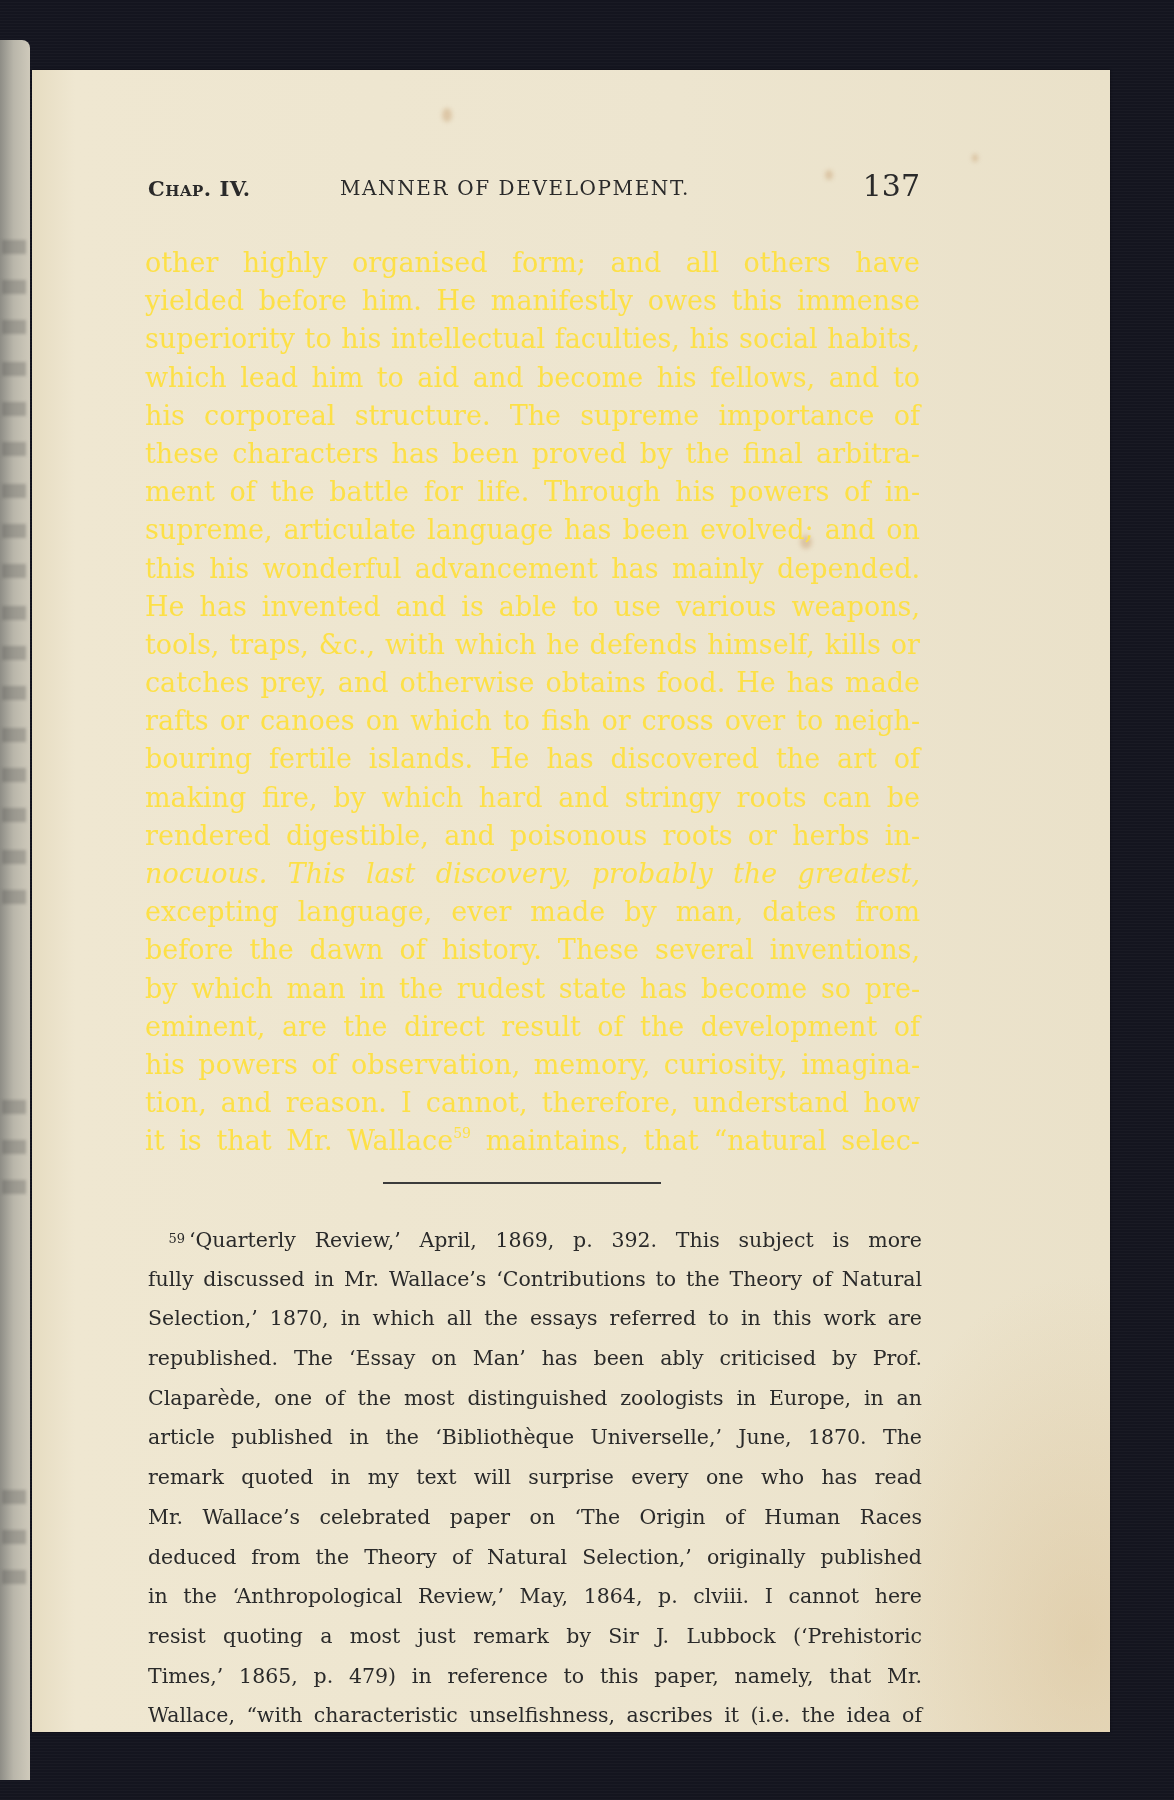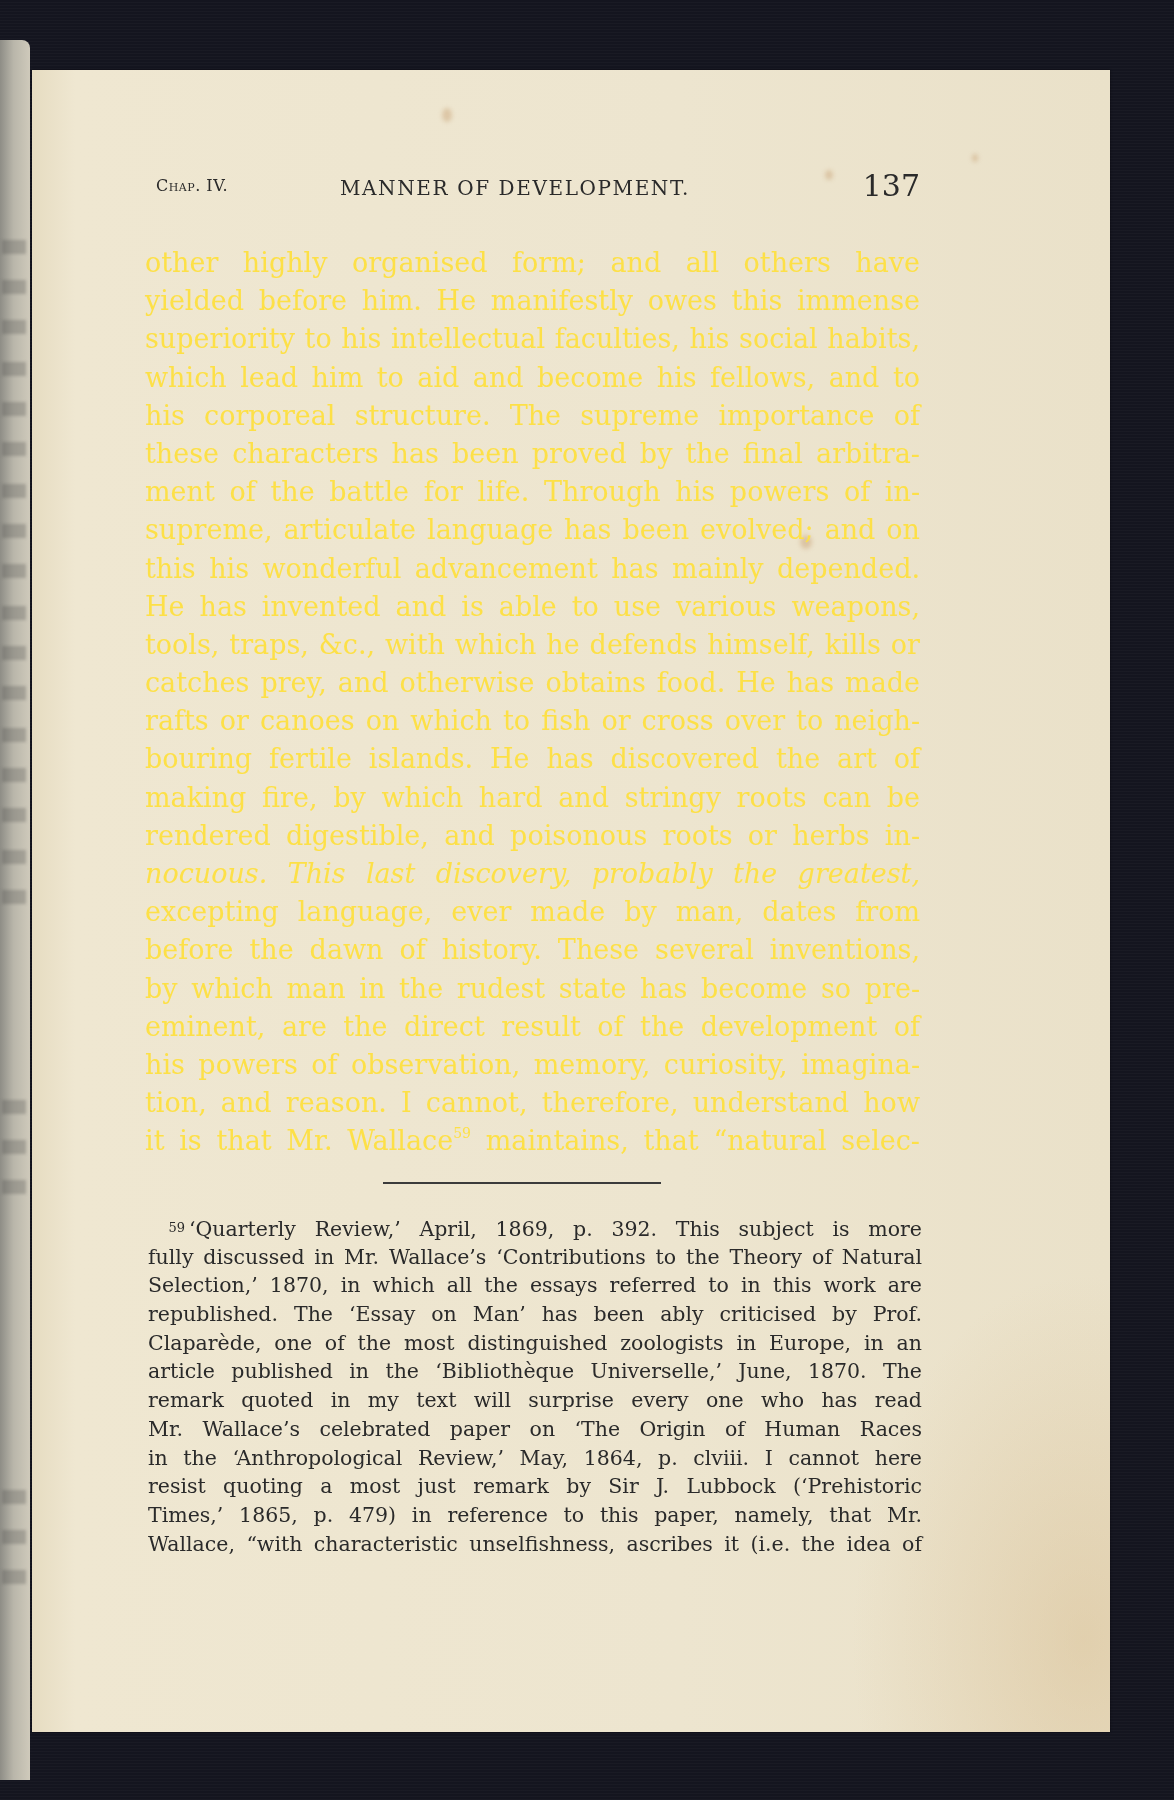--- a/index.html
+++ b/index.html
@@ -36,22 +36,22 @@
   }
   .page .foxing {
     position: absolute; border-radius: 50%;
     background: rgba(190,140,90,0.35); filter: blur(2px);
   }
   .running-head {
     position: absolute; top: 172px; left: 144px; width: 776px; height: 32px;
     color: #2a2a2a;
   }
   .rh-chap {
-    position: absolute; left: 12px; top: 4px;
-    font-size: 16px; font-variant: small-caps; letter-spacing: 0.5px;
+    position: absolute; left: 4px; top: 4px;
+    font-size: 21px; font-variant: small-caps; letter-spacing: 0.5px; font-weight: bold;
   }
   .rh-title {
     position: absolute; left: 196px; top: 4px;
     font-size: 20px; letter-spacing: 1.6px;
   }
   .rh-page {
     position: absolute; right: 0; top: -4px;
     font-size: 30px;
   }
   .body-text {
@@ -68,21 +68,21 @@
   sup.fnref { font-size: 14px; vertical-align: 12px; line-height: 0; }
   .rule {
     position: absolute; left: 383px; top: 1182px; width: 278px; height: 2px;
     background: #3b3b3b;
   }
   .footnote {
     position: absolute; left: 148px; top: 1214px; width: 774px;
     color: #2a2a2a;
     font-size: 20.5px; line-height: 28.7px;
   }
-  .footnote .line { height: 28.7px; }
+  .footnote .line { height: 28.7px; margin-top: 11px; }
   .fn-num { font-size: 13px; vertical-align: 4px; margin-right: 4px; }
 </style>
 </head>
 <body>
 
 <div class="cloth"></div>
 
 <div class="prev-page">
   <div class="ghost" style="top:200px"></div>
   <div class="ghost" style="top:240px"></div>
@@ -154,17 +154,18 @@
 
 <div class="footnote">
   <span class="line" style="display: block; white-space: normal; text-align: justify; text-align-last: justify;"> <span class="fn-num">59</span><span>‘Quarterly Review,’ April, 1869, p. 392. This subject is more</span></span>
   <span class="line" style="display: block; white-space: normal; text-align: justify; text-align-last: justify;">fully discussed in Mr. Wallace’s ‘Contributions to the Theory of Natural</span>
   <span class="line" style="display: block; white-space: normal; text-align: justify; text-align-last: justify;">Selection,’ 1870, in which all the essays referred to in this work are</span>
   <span class="line" style="display: block; white-space: normal; text-align: justify; text-align-last: justify;">republished. The ‘Essay on Man’ has been ably criticised by Prof.</span>
   <span class="line" style="display: block; white-space: normal; text-align: justify; text-align-last: justify;">Claparède, one of the most distinguished zoologists in Europe, in an</span>
   <span class="line" style="display: block; white-space: normal; text-align: justify; text-align-last: justify;">article published in the ‘Bibliothèque Universelle,’ June, 1870. The</span>
   <span class="line" style="display: block; white-space: normal; text-align: justify; text-align-last: justify;">remark quoted in my text will surprise every one who has read</span>
   <span class="line" style="display: block; white-space: normal; text-align: justify; text-align-last: justify;">Mr. Wallace’s celebrated paper on ‘The Origin of Human Races</span>
+  <span class="line" style="display: block; white-space: normal; text-align: justify; text-align-last: justify;">deduced from the Theory of Natural Selection,’ originally published</span>
   <span class="line" style="display: block; white-space: normal; text-align: justify; text-align-last: justify;">in the ‘Anthropological Review,’ May, 1864, p. clviii. I cannot here</span>
   <span class="line" style="display: block; white-space: normal; text-align: justify; text-align-last: justify;">resist quoting a most just remark by Sir J. Lubbock (‘Prehistoric</span>
   <span class="line" style="display: block; white-space: normal; text-align: justify; text-align-last: justify;">Times,’ 1865, p. 479) in reference to this paper, namely, that Mr.</span>
   <span class="line" style="display: block; white-space: normal; text-align: justify; text-align-last: justify;">Wallace, “with characteristic unselfishness, ascribes it (i.e. the idea of</span>
 </div>
 
 </body></html>

